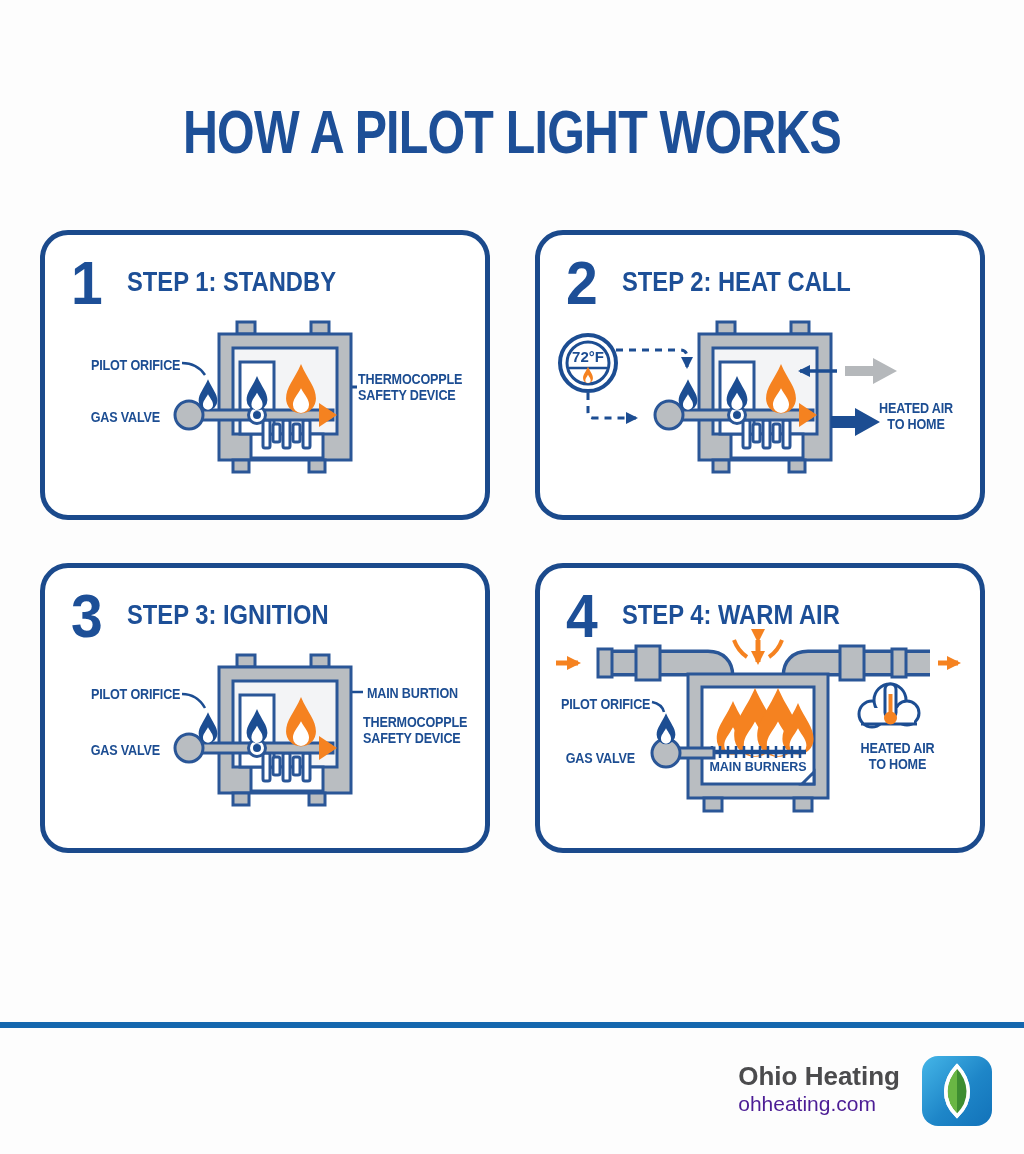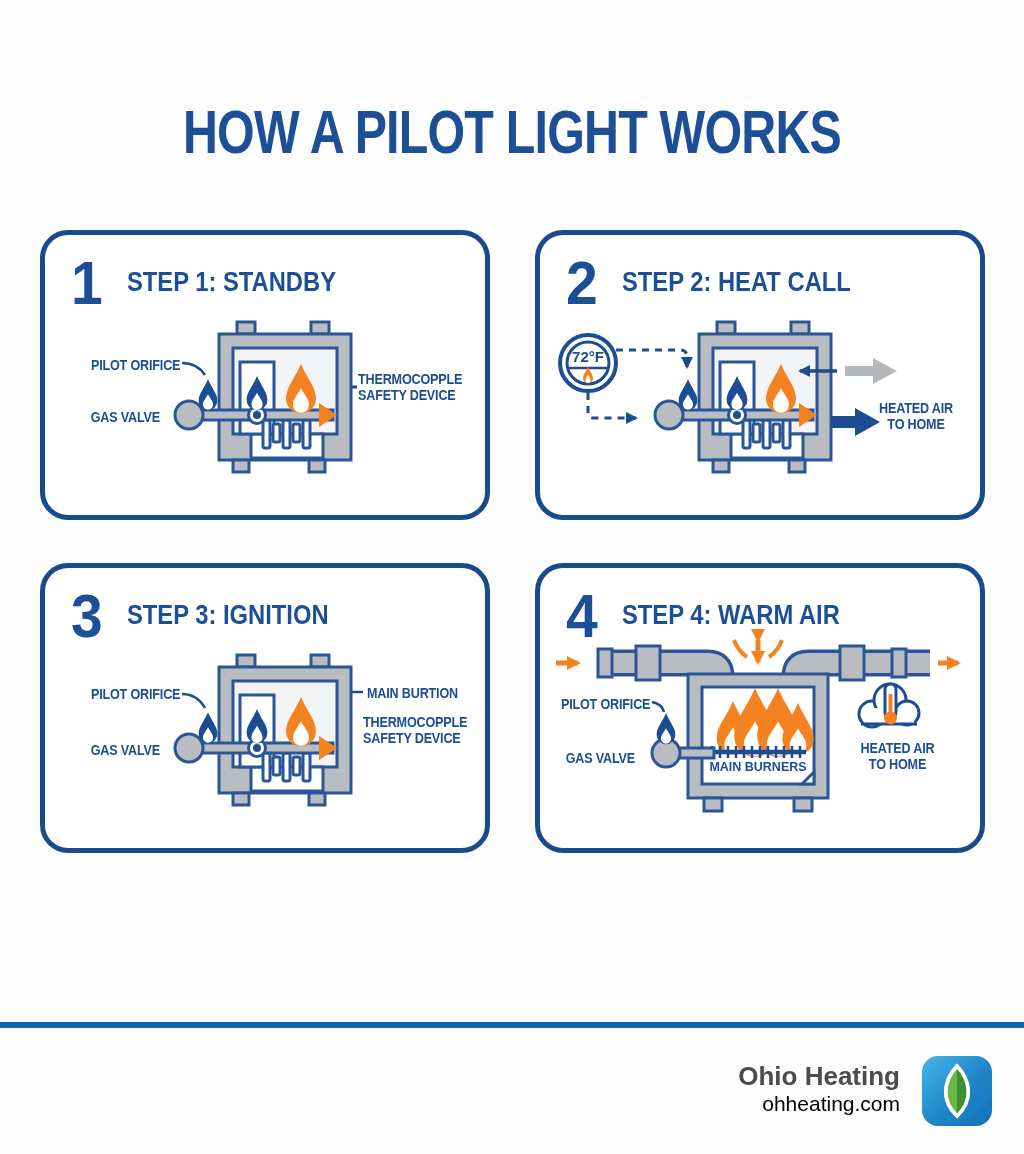--- a/index.html
+++ b/index.html
@@ -16,23 +16,23 @@
         color:#1d4f97;white-space:nowrap;transform:scaleX(.88);transform-origin:0 0;}
   .diagram{position:absolute;left:0;top:60px;width:440px;height:222px;}
   .lbl{position:absolute;font-size:14px;font-weight:bold;color:#1c4d92;
        line-height:1.16;letter-spacing:-.2px;}
   .sxl{transform:scaleX(.9);transform-origin:0 0;}
   .sxr{transform:scaleX(.9);transform-origin:100% 0;text-align:right;white-space:nowrap;}
   .sxc{transform:scaleX(.9);transform-origin:50% 0;text-align:center;}
   .gb{fill:#b9bdc1;stroke:#2a5697;stroke-width:3;}
   .sb{stroke:#2a5697;stroke-width:3;}
   .divider{position:absolute;left:0;top:1022px;width:1024px;height:6px;background:#1467ae;}
-  .footer-text{position:absolute;top:1062px;right:124px;text-align:right;}
+  .footer-text{position:absolute;top:1062px;right:124px;text-align:left;}
   .brand{font-size:26px;font-weight:bold;color:#4b4b4d;line-height:1.1;}
-  .website{font-size:21px;color:#000000;line-height:1.2;}
+  .website{font-size:21px;color:#4c1d95;line-height:1.2;}
   .logo{position:absolute;left:922px;top:1056px;width:70px;height:70px;border-radius:16px;
         background:linear-gradient(135deg,#45b6e8 0%,#1e86c8 55%,#1272b9 100%);}
 </style>
 </head>
 <body>
 
 <svg width="0" height="0" style="position:absolute" aria-hidden="true">
   <defs>
     <marker id="mN" orient="auto" markerUnits="userSpaceOnUse" markerWidth="14" markerHeight="14" refX="10" refY="6">
       <path d="M0,0 L12,6 L0,12 Z" fill="#1c4d92"></path>

